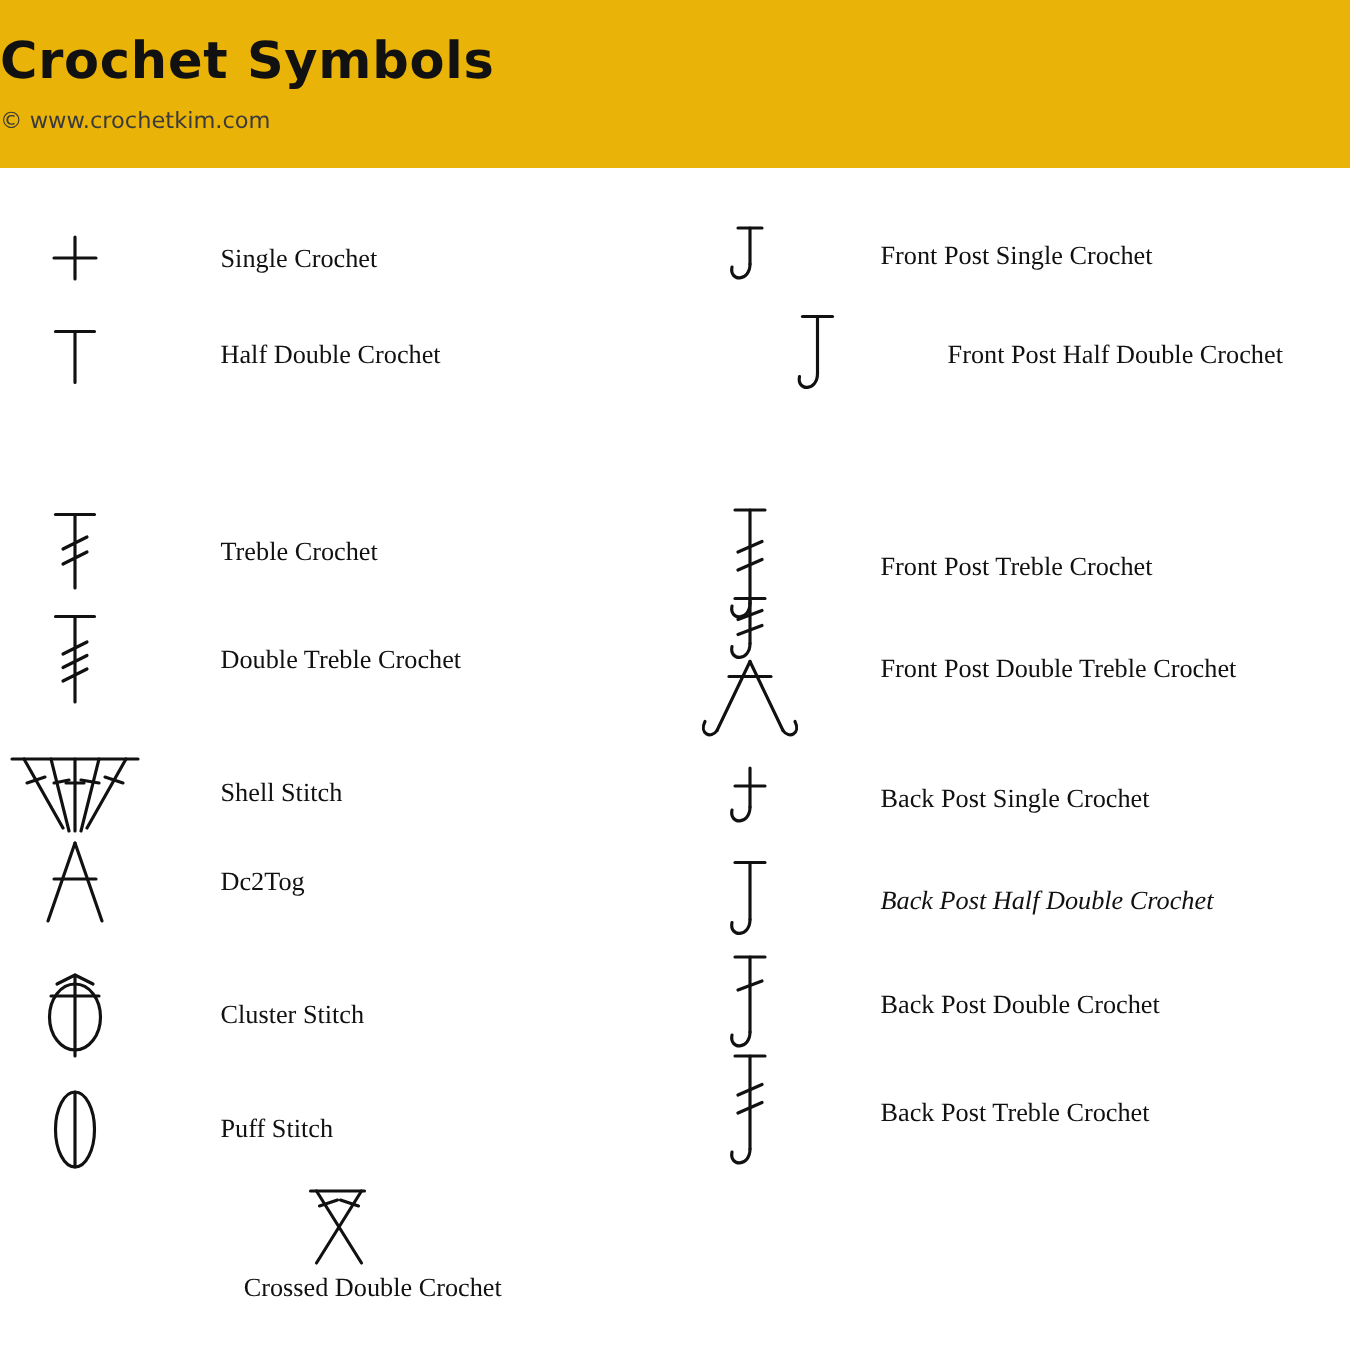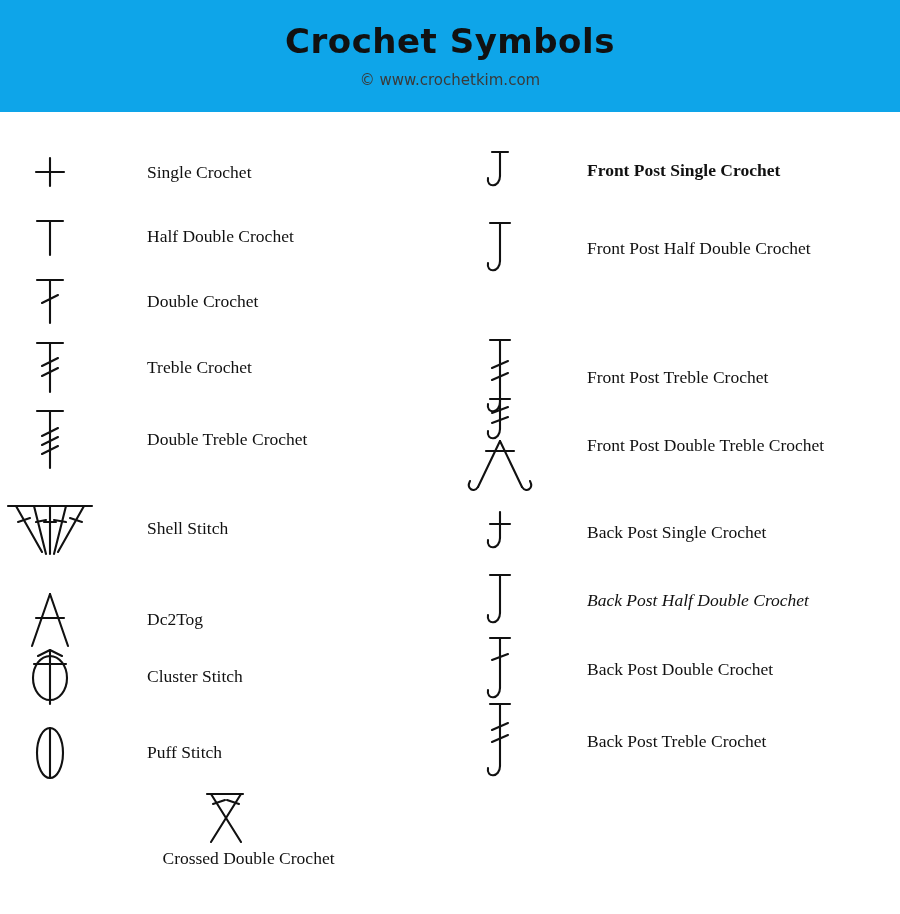--- a/index.html
+++ b/index.html
@@ -16,24 +16,23 @@
   }
   .page {
     position: relative;
     width: 900px;
     height: 914px;
   }
   
   .header {
     width: 900px;
     height: 112px;
-    background: #0ea5e9;
+    background: #eab308;
     box-sizing: border-box;
     padding-top: 18px;
-    text-align: center;
   }
   .title {
     font-family: "DejaVu Sans", sans-serif;
     font-weight: bold;
     font-size: 34px;
     letter-spacing: 0.5px;
     color: #111111;
     margin: 0;
     line-height: 46px;
   }
@@ -105,28 +104,20 @@
           </div>
           <div class="label">Single Crochet</div>
         </div>
         <div class="row" style="top: 96px; height: 56px;">
           <div class="sym">
             <svg width="40" height="46" viewBox="0 0 40 46">
               <path stroke="#111" fill="none" stroke-width="2.1" stroke-linecap="round" stroke-linejoin="round" d="M7 8 H33 M20 8 V42"></path>
             </svg>
           </div>
           <div class="label">Half Double Crochet</div>
-        </div>
-        <div class="row" style="top: 158px; height: 62px;">
-          <div class="sym">
-            <svg width="40" height="56" viewBox="0 0 40 56">
-              <path stroke="#111" fill="none" stroke-width="2.1" stroke-linecap="round" stroke-linejoin="round" d="M7 7 H33 M20 7 V50 M12 30 L28 22"></path>
-            </svg>
-          </div>
-          <div class="label">Double Crochet</div>
         </div>
         <div class="row" style="top: 224px; height: 62px;">
           <div class="sym">
             <svg width="40" height="62" viewBox="0 0 40 62">
               <path stroke="#111" fill="none" stroke-width="2.1" stroke-linecap="round" stroke-linejoin="round" d="M7 7 H33 M20 7 V56 M12 30 L28 22 M12 40 L28 32"></path>
             </svg>
           </div>
           <div class="label">Treble Crochet</div>
         </div>
         <div class="row" style="top: 292px; height: 70px;">
@@ -148,21 +139,21 @@
               <path stroke="#111" fill="none" stroke-width="2.1" stroke-linecap="round" stroke-linejoin="round" d="M82 10 L56 56"></path>
               <path stroke="#111" fill="none" stroke-width="2.1" stroke-linecap="round" stroke-linejoin="round" d="M16 26 L28 22"></path>
               <path stroke="#111" fill="none" stroke-width="2.1" stroke-linecap="round" stroke-linejoin="round" d="M34 26 L44 24"></path>
               <path stroke="#111" fill="none" stroke-width="2.1" stroke-linecap="round" stroke-linejoin="round" d="M42 26 L54 26"></path>
               <path stroke="#111" fill="none" stroke-width="2.1" stroke-linecap="round" stroke-linejoin="round" d="M52 24 L64 26"></path>
               <path stroke="#111" fill="none" stroke-width="2.1" stroke-linecap="round" stroke-linejoin="round" d="M68 22 L80 26"></path>
             </svg>
           </div>
           <div class="label">Shell Stitch</div>
         </div>
-        <div class="row" style="top: 476px; height: 62px;">
+        <div class="row" style="top: 444px; height: 62px;">
           <div class="sym">
             <svg width="52" height="62" viewBox="0 0 52 62">
               <path stroke="#111" fill="none" stroke-width="2.1" stroke-linecap="round" stroke-linejoin="round" d="M26 6 L8 58"></path>
               <path stroke="#111" fill="none" stroke-width="2.1" stroke-linecap="round" stroke-linejoin="round" d="M26 6 L44 58"></path>
               <path stroke="#111" fill="none" stroke-width="2.1" stroke-linecap="round" stroke-linejoin="round" d="M12 30 H40"></path>
             </svg>
           </div>
           <div class="label">Dc2Tog</div>
         </div>
         <div class="row" style="top: 532px; height: 64px;">
@@ -192,31 +183,31 @@
               <path stroke="#111" fill="none" stroke-width="2.1" stroke-linecap="round" stroke-linejoin="round" d="M14 8 L44 56"></path>
               <path stroke="#111" fill="none" stroke-width="2.1" stroke-linecap="round" stroke-linejoin="round" d="M44 8 L14 56"></path>
               <path stroke="#111" fill="none" stroke-width="2.1" stroke-linecap="round" stroke-linejoin="round" d="M16 18 L28 14"></path>
               <path stroke="#111" fill="none" stroke-width="2.1" stroke-linecap="round" stroke-linejoin="round" d="M30 14 L42 18"></path>
             </svg>
           </div>
           <div class="label">Crossed Double Crochet</div>
         </div>
       </div>
     <div class="col col-right" id="col-right">
-        <div class="row" style="top: 30px; height: 56px; font-weight: bold;">
+        <div class="row" style="top: 30px; height: 56px;">
           <div class="sym">
             <svg width="40" height="48" viewBox="0 0 40 48">
               <path stroke="#111" fill="none" stroke-width="2.1" stroke-linecap="round" stroke-linejoin="round" d="M12 6 H28"></path>
               <path stroke="#111" fill="none" stroke-width="2.1" stroke-linecap="round" stroke-linejoin="round" d="M20 6 V30"></path>
               <path stroke="#111" fill="none" stroke-width="2.1" stroke-linecap="round" stroke-linejoin="round" d="M20 30 C20 42 6 42 8 32"></path>
             </svg>
           </div>
           <div class="label">Front Post Single Crochet</div>
         </div>
-        <div class="row" style="top: 104px; height: 64px;">
+        <div class="row" style="top: 92px; height: 64px; justify-content: center;">
           <div class="sym">
             <svg width="40" height="62" viewBox="0 0 40 62">
               <path stroke="#111" fill="none" stroke-width="2.1" stroke-linecap="round" stroke-linejoin="round" d="M10 6 H30"></path>
               <path stroke="#111" fill="none" stroke-width="2.1" stroke-linecap="round" stroke-linejoin="round" d="M20 6 V44"></path>
               <path stroke="#111" fill="none" stroke-width="2.1" stroke-linecap="round" stroke-linejoin="round" d="M20 44 C20 56 6 56 8 46"></path>
             </svg>
           </div>
           <div class="label">Front Post Half Double Crochet</div>
         </div>
         <div class="row" style="top: 222px; height: 86px;">

